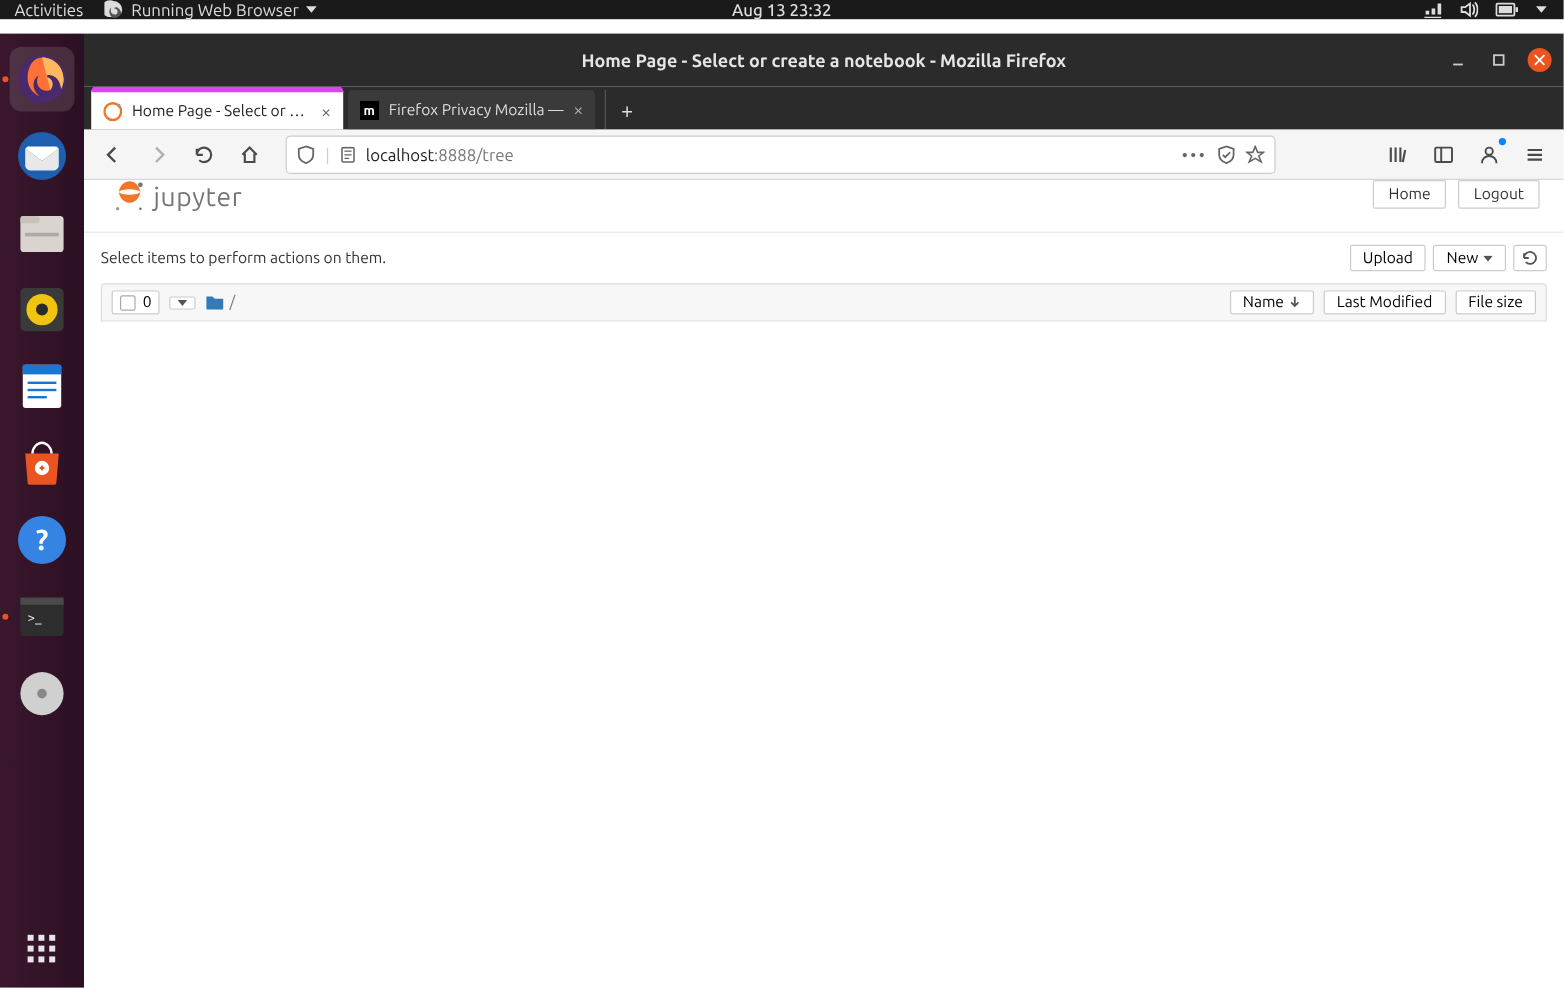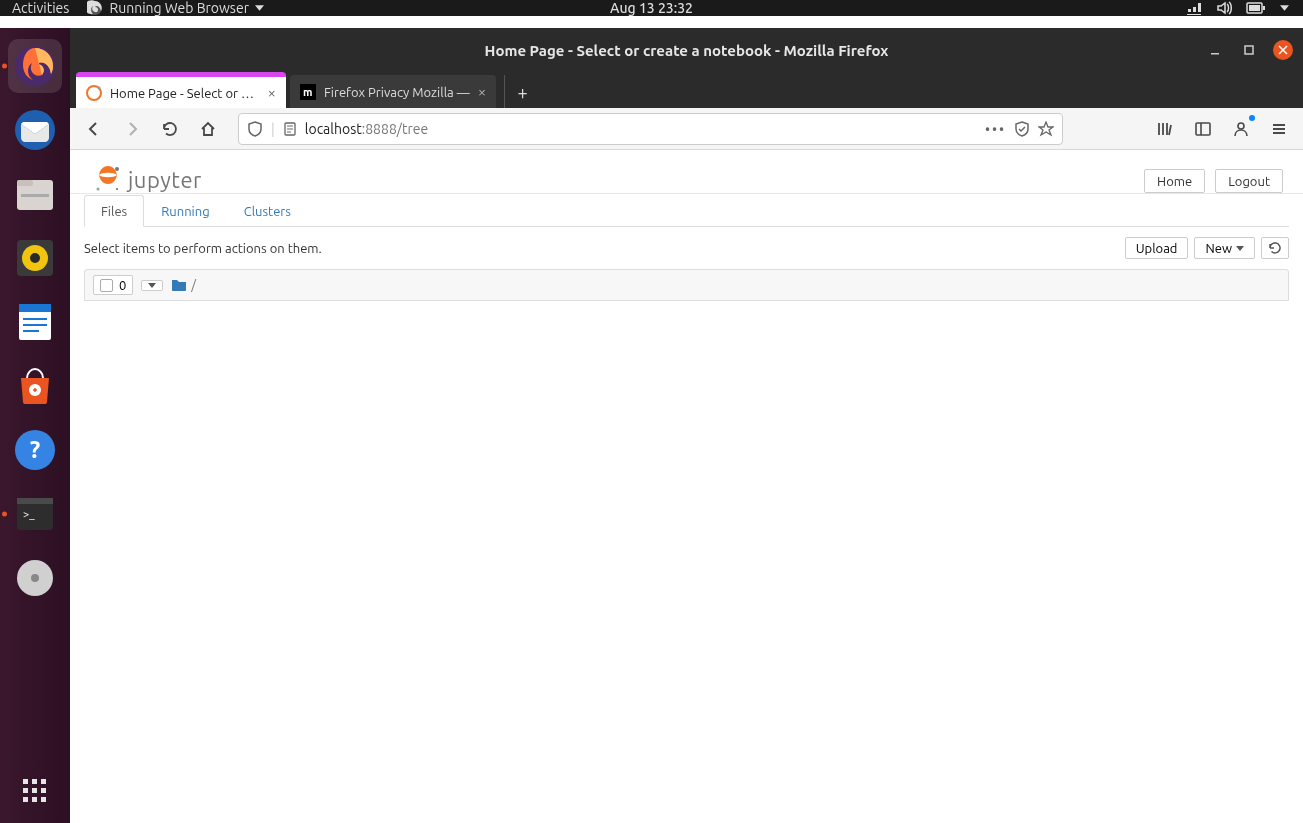--- a/index.html
+++ b/index.html
@@ -41,21 +41,21 @@
 .urlbar { flex: 1; height: 32px; border: 1px solid #ccc; border-radius: 4px; background: #fff; display: flex; align-items: center; padding: 0 8px; gap: 8px; font-size: 14px; color: #555; margin: 0 80px 0 8px; }
 .urlbar .grow { flex: 1; color: #222; }
 .urlbar .host { color: #222; }
 .urlbar .path { color: #777; }
 .tb-right { display: flex; align-items: center; gap: 6px; margin-left: auto; }
 .dot-badge { position: relative; }
 .dot-badge::after { content:''; position:absolute; top:2px; right:2px; width:6px; height:6px; border-radius:50%; background:#0a84ff; }
 
 
 .content { flex: 1; background: #fff; overflow: hidden; }
-.jp-header { height: 44px; border-bottom: 1px solid #e6e6e6; display: flex; align-items: flex-end; padding: 0 20px 0 24px; }
+.jp-header { height: 44px; border-bottom: 1px solid #e6e6e6; display: flex; align-items: flex-start; padding: 0 20px 0 24px; }
 .jp-logo { display: flex; align-items: center; gap: 6px; }
 .jp-logo-text { font-size: 22px; color: #757575; letter-spacing: .5px; }
 .jp-header-right { margin-left: auto; display: flex; gap: 10px; }
 .jp-btn { border: 1px solid #ccc; background: #fff; padding: 4px 12px; font-size: 13px; border-radius: 2px; color: #333; }
 
 .jp-body { padding: 0 14px; }
 .jp-tabs { display: flex; border-bottom: 1px solid #ddd; }
 .jp-tab { padding: 8px 16px; font-size: 13px; color: #337ab7; border: 1px solid transparent; border-bottom: none; position: relative; top: 1px; }
 .jp-tab.active { color: #555; border-color: #ddd; border-bottom: 1px solid #fff; border-radius: 3px 3px 0 0; background:#fff; }
 
@@ -329,25 +329,20 @@
         </svg>
         <span class="jp-logo-text">jupyter</span>
       </div>
       <div class="jp-header-right">
         <button class="jp-btn">Home</button>
         <button class="jp-btn">Logout</button>
       </div>
     </div>
 
     <div class="jp-body">
-      <div class="jp-tabs">
-        <div class="jp-tab active">Files</div>
-        <div class="jp-tab">Running</div>
-        <div class="jp-tab">Clusters</div>
-      </div>
 
       <div class="jp-actions-row">
         <span>Select items to perform actions on them.</span>
         <div class="jp-actions-right">
           <button class="mini-btn">Upload</button>
           <button class="mini-btn">
               <span>New</span>
               <svg width="8" height="5" viewBox="0 0 10 6">
                 <path d="M0 0l5 6 5-6z" fill="#555"></path>
               </svg>
@@ -369,17 +364,27 @@
             <svg width="8" height="5" viewBox="0 0 10 6">
               <path d="M0 0l5 6 5-6z" fill="#555"></path>
             </svg>
           </span>
         <span class="folder-ico">
             <svg width="16" height="14" viewBox="0 0 16 14">
               <path d="M1 2h5l2 2h7v8c0 1-1 1-1 1H2s-1 0-1-1z" fill="#337ab7"></path>
             </svg>
           </span>
         <span style="color:#777">/</span>
+        <div class="right-cols">
+          <span class="col-btn">
+              <span>Name</span>
+              <svg width="10" height="10" viewBox="0 0 10 10">
+                <path d="M5 0v8M2 5l3 3 3-3" stroke="#555" stroke-width="1.5" fill="none"></path>
+              </svg>
+            </span>
+          <span class="col-btn">Last Modified</span>
+          <span class="col-btn">File size</span>
+        </div>
       </div>
 
     </div>
   </div>
 </div>
 
 </body></html>

